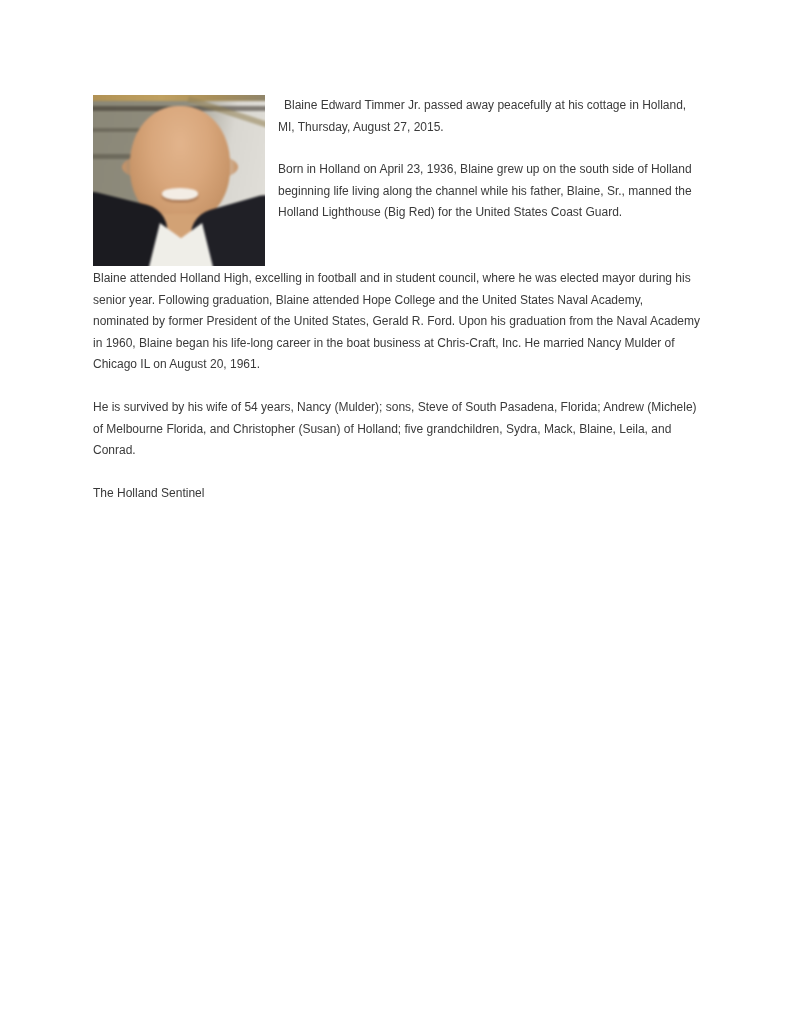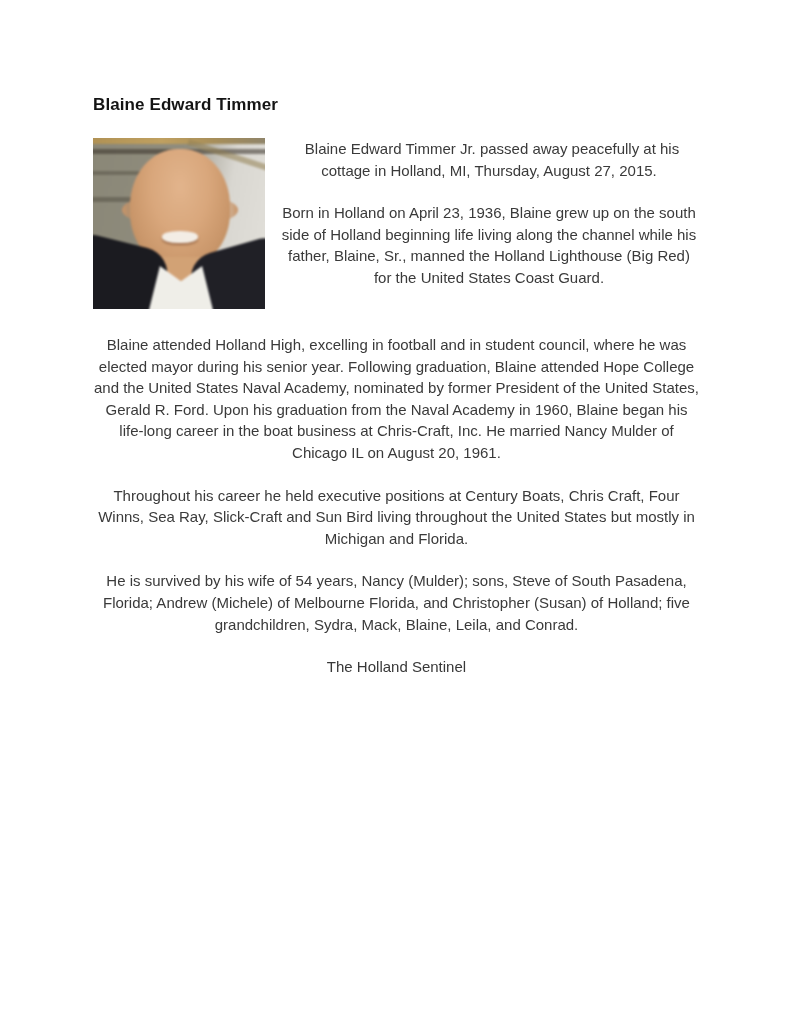--- a/index.html
+++ b/index.html
@@ -19,38 +19,37 @@
   }
   .doc-title {
     margin: 0 0 23px 0;
     font-size: 17px;
     font-weight: 700;
     color: #141414;
     letter-spacing: 0.1px;
   }
   .para {
     margin: 0 0 21px 0;
-    font-size: 15px;
+    font-size: 12px;
     line-height: 21.6px;
     color: #3a3a3a;
-    text-align: center;
   }
   .para.first-indent { text-indent: 6px; }
   .attribution {
     margin-top: 6px;
     color: #383838;
   }
   .intro-row {
     display: flex;
     align-items: flex-start;
     gap: 13px;
   }
   .intro-col { flex: 1; min-width: 0; }
   .intro-col .para:last-child { margin-bottom: 0; }
-  .after-photo { margin-top: 25px; }
+  .after-photo { margin-top: 2px; }
 
   
   .photo {
     position: relative;
     width: 172px;
     height: 171px;
     flex: 0 0 172px;
     overflow: hidden;
     background: #8d8a7a;
   }
@@ -120,21 +119,20 @@
     position: absolute; left: 58px; bottom: -2px; width: 66px; height: 48px;
     background: #efeee8;
     clip-path: polygon(18% 0, 50% 32%, 82% 0, 100% 100%, 0 100%);
   }
 </style>
 </head>
 <body>
 
 <div class="page">
 
-  <h1 class="doc-title">Blaine Edward Timmer</h1>
 
   <div class="intro-row">
 
     <div class="photo">
       <div class="photo-art">
         <div class="photo-bg"></div>
         <div class="photo-topstrip"></div>
         <div class="photo-band1"></div>
         <div class="photo-band2"></div>
         <div class="photo-band3"></div>
@@ -150,19 +148,18 @@
     </div>
 
     <div class="intro-col">
       <p class="para first-indent">Blaine Edward Timmer Jr. passed away peacefully at his cottage in Holland, MI, Thursday, August 27, 2015.</p>
       <p class="para">Born in Holland on April 23, 1936, Blaine grew up on the south side of Holland beginning life living along the channel while his father, Blaine, Sr., manned the Holland Lighthouse (Big Red) for the United States Coast Guard.</p>
     </div>
   </div>
 
   <p class="para after-photo">Blaine attended Holland High, excelling in football and in student council, where he was elected mayor during his senior year. Following graduation, Blaine attended Hope College and the United States Naval Academy, nominated by former President of the United States, Gerald R. Ford. Upon his graduation from the Naval Academy in 1960, Blaine began his life-long career in the boat business at Chris-Craft, Inc. He married Nancy Mulder of Chicago IL on August 20, 1961.</p>
 
-  <p class="para">Throughout his career he held executive positions at Century Boats, Chris Craft, Four Winns, Sea Ray, Slick-Craft and Sun Bird living throughout the United States but mostly in Michigan and Florida.</p>
 
   <p class="para">He is survived by his wife of 54 years, Nancy (Mulder); sons, Steve of South Pasadena, Florida; Andrew (Michele) of Melbourne Florida, and Christopher (Susan) of Holland; five grandchildren, Sydra, Mack, Blaine, Leila, and Conrad.</p>
 
   <p class="para attribution">The Holland Sentinel</p>
 
 </div>
 
 </body></html>

